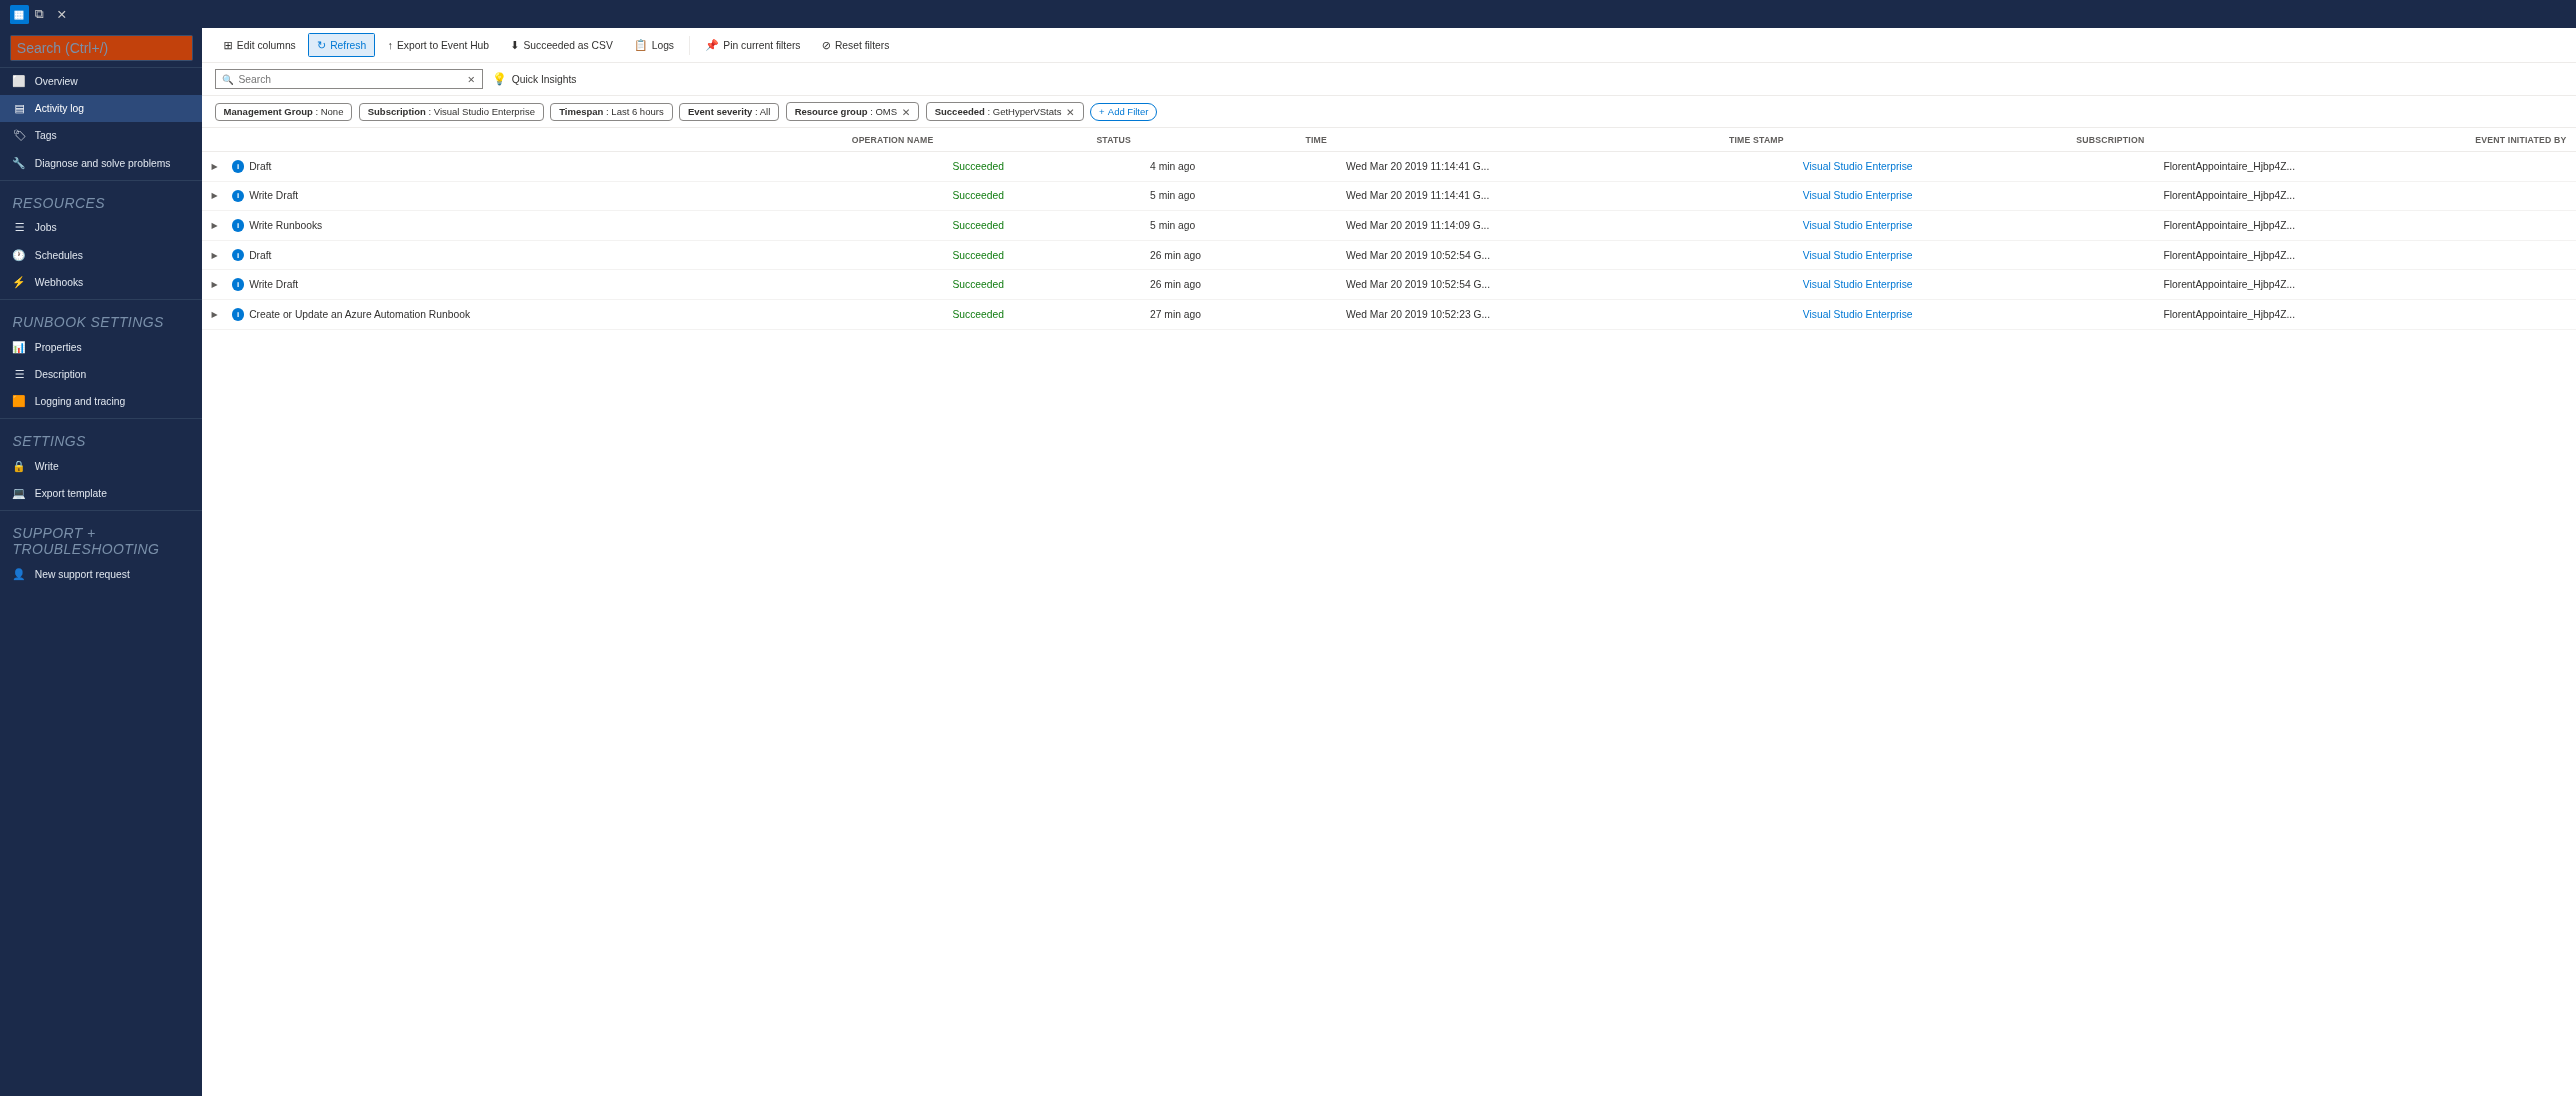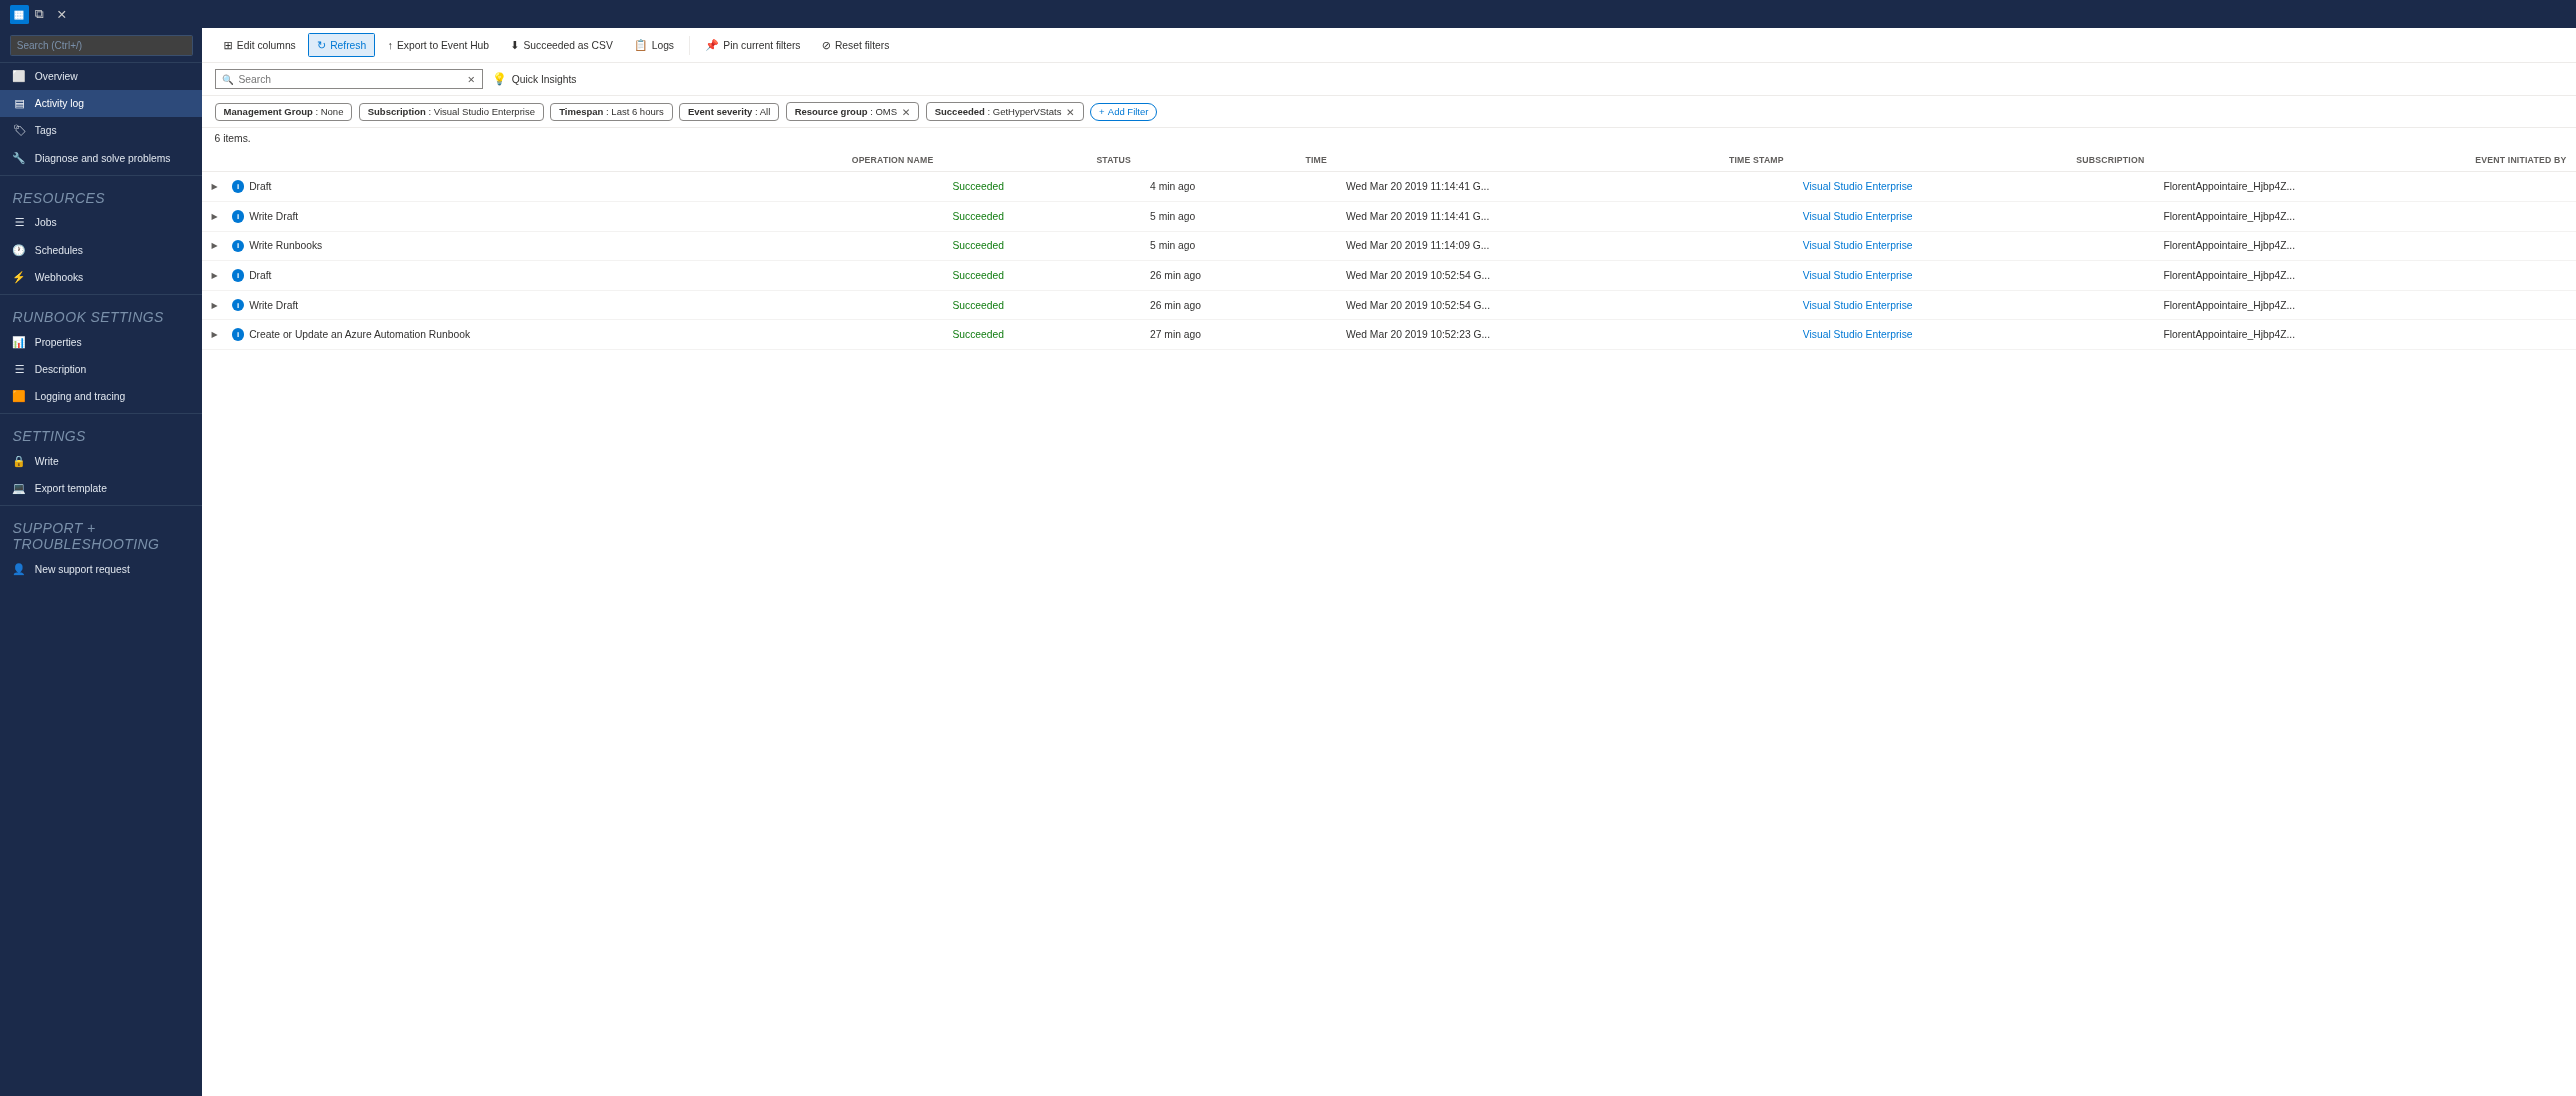--- a/index.html
+++ b/index.html
@@ -45,25 +45,25 @@
       flex-direction: column;
       flex-shrink: 0;
       overflow-y: auto;
     }
     .sidebar-search {
       padding: 6.3px 9.5px;
       border-bottom: 0.8px solid #2d3f5c;
     }
     .sidebar-search input {
       width: 100%;
-      background: #404040;
+      background: #c2410c;
       border: 0.8px solid #3a4f6e;
       color: #e0e6ee;
       padding: 4px 6.3px;
-      font-size: 10px;
+      font-size: 14px;
       border-radius: 1.6px;
     }
     .sidebar-search input::placeholder { color: #7a90aa; }
 
     .sidebar-item {
       display: flex;
       align-items: center;
       padding: 7.1px 12.6px;
       cursor: pointer;
       gap: 8px;
@@ -404,21 +404,20 @@
       <div class="filter-chip">
         <span><strong>Succeeded</strong> : <span>GetHyperVStats</span></span>
         <span class="remove">✕</span>
       </div>
       <div class="add-filter-btn">
         <span>+</span>
         <span>Add Filter</span>
       </div>
     </div>
 
-    <div class="items-count">6 items.</div>
 
     <div class="table-wrap">
       <table>
         <thead>
           <tr>
             <th style="width:16px;"></th>
             <th>
               <span>OPERATION NAME</span>
             </th>
             <th>

